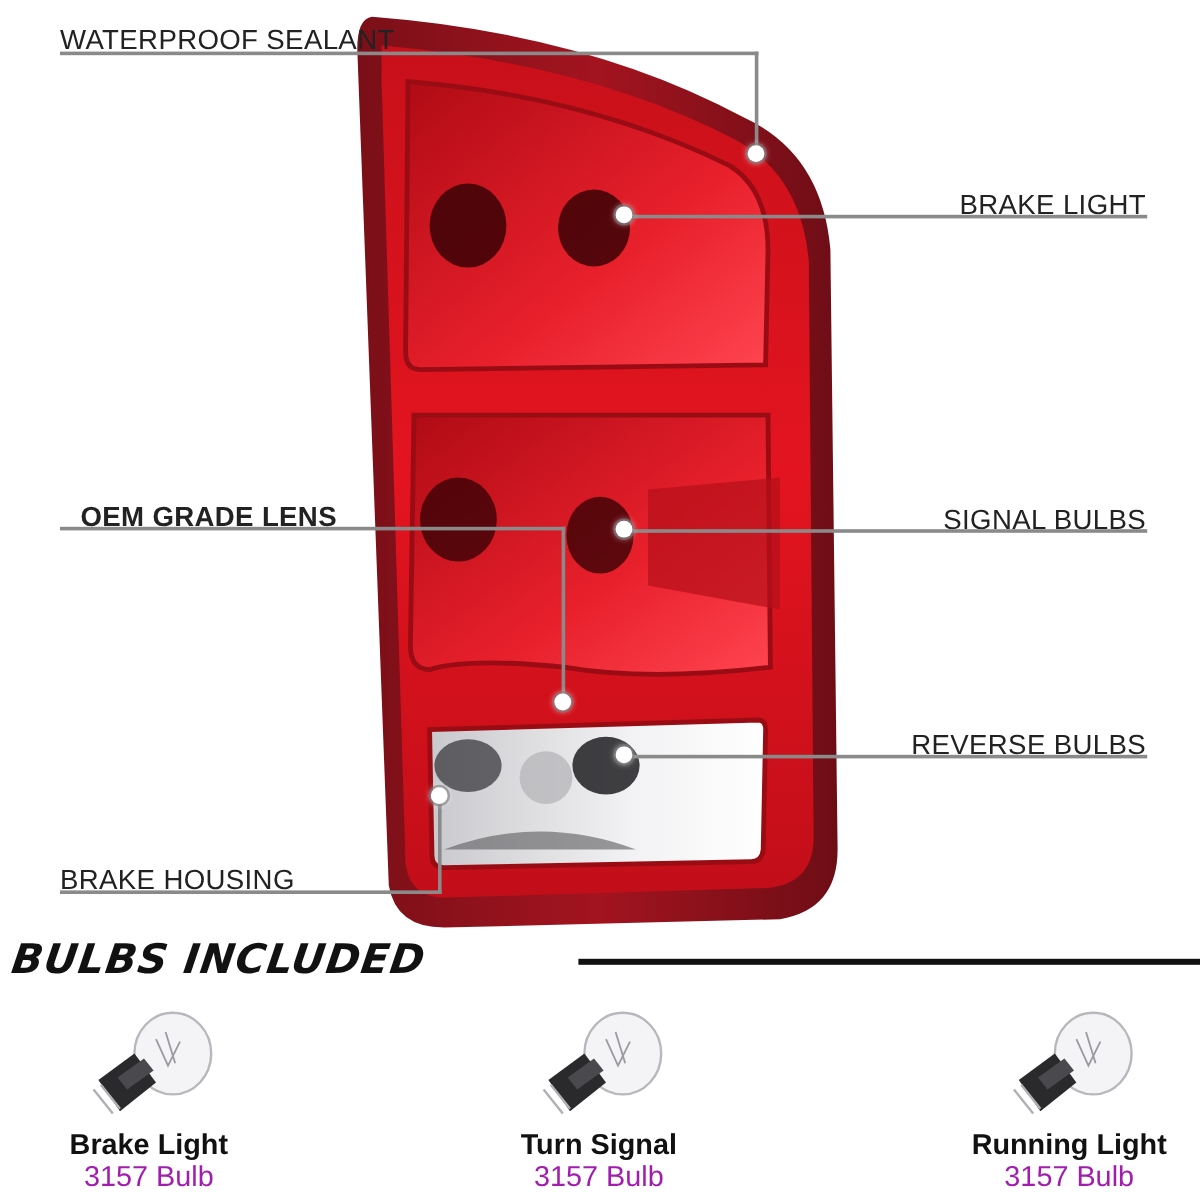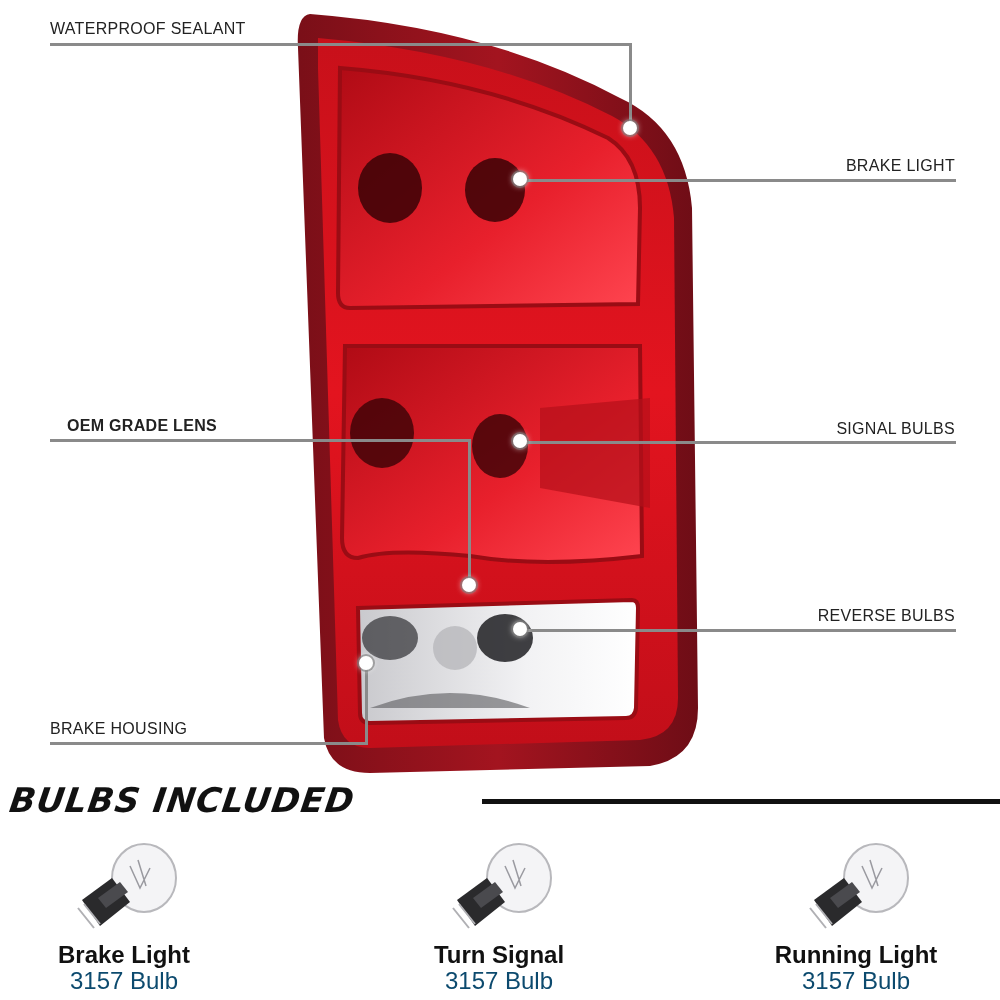--- a/index.html
+++ b/index.html
@@ -1,26 +1,26 @@
 <!DOCTYPE html>
 <html><head>
 <meta charset="utf-8">
 <style>
   html, body { margin:0; padding:0; background:#ffffff; }
   body { width:1000px; height:1000px; position:relative; overflow:hidden; font-family:"Liberation Sans", sans-serif; }
-  .label { position:absolute; font-family:"Liberation Sans", sans-serif; font-size:16px; color:#222; letter-spacing:0.3px; white-space:nowrap; }
+  .label { position:absolute; font-family:"Liberation Sans", sans-serif; font-size:23px; color:#222; letter-spacing:0.3px; white-space:nowrap; }
   .line { position:absolute; background:#8a8a8a; }
   .dot { position:absolute; width:14px; height:14px; border-radius:50%; background:#ffffff; box-shadow:0 0 0 2px rgba(120,120,120,0.6), 0 0 6px rgba(255,255,255,0.9); }
   #lamp { position:absolute; left:290px; top:8px; width:420px; height:772px; }
   .heading { position:absolute; left:10px; top:780px; font-family:"DejaVu Sans", sans-serif; font-weight:bold; font-style:italic; font-size:34px; letter-spacing:1px; color:#111; transform:skewX(-8deg); }
   .heading-rule { position:absolute; left:482px; top:799px; width:518px; height:5px; background:#111; }
   .bulb { position:absolute; width:220px; text-align:center; }
   .bulb svg { display:block; margin:0 auto; }
   .bulb-name { font-family:"Liberation Sans", sans-serif; font-weight:bold; font-size:24px; color:#111; line-height:26px; margin-top:6px; }
-  .bulb-type { font-family:"Liberation Sans", sans-serif; font-size:24px; color:#0c4a6e; line-height:26px; }
+  .bulb-type { font-family:"Liberation Sans", sans-serif; font-size:24px; color:#a21caf; line-height:26px; }
 </style>
 </head>
 <body>
 
 <svg id="lamp" viewBox="0 0 420 772" xmlns="http://www.w3.org/2000/svg">
   <defs>
     <linearGradient id="housing" x1="0" y1="0" x2="1" y2="0">
       <stop offset="0" stop-color="#7a0f18"></stop>
       <stop offset="0.5" stop-color="#a3141f"></stop>
       <stop offset="1" stop-color="#6e0d16"></stop>
@@ -109,21 +109,21 @@
     <ellipse cx="90" cy="40" rx="32" ry="34" fill="#f4f4f6" stroke="#b8b8bc" stroke-width="2"></ellipse>
     <path d="M76 28 L 86 50 L 96 30 M 84 22 L 92 48" stroke="#9a9aa0" stroke-width="1.5" fill="none"></path>
     <path d="M28 62 L 58 40 L 76 64 L 46 88 Z" fill="#2a2a2c"></path>
     <path d="M44 60 L 66 44 L 74 54 L 52 70 Z" fill="#4a4a4e"></path>
     <path d="M24 70 L 40 90 M 30 66 L 46 86" stroke="#b0b0b4" stroke-width="2"></path>
   </svg>
   <div class="bulb-name">Turn Signal</div>
   <div class="bulb-type">3157 Bulb</div>
 </div>
 
-<div class="bulb" style="left:746px; top:838px;">
+<div class="bulb" style="left:781px; top:838px;">
   <svg width="140" height="98" viewBox="0 0 140 98">
     <ellipse cx="90" cy="40" rx="32" ry="34" fill="#f4f4f6" stroke="#b8b8bc" stroke-width="2"></ellipse>
     <path d="M76 28 L 86 50 L 96 30 M 84 22 L 92 48" stroke="#9a9aa0" stroke-width="1.5" fill="none"></path>
     <path d="M28 62 L 58 40 L 76 64 L 46 88 Z" fill="#2a2a2c"></path>
     <path d="M44 60 L 66 44 L 74 54 L 52 70 Z" fill="#4a4a4e"></path>
     <path d="M24 70 L 40 90 M 30 66 L 46 86" stroke="#b0b0b4" stroke-width="2"></path>
   </svg>
   <div class="bulb-name">Running Light</div>
   <div class="bulb-type">3157 Bulb</div>
 </div>

